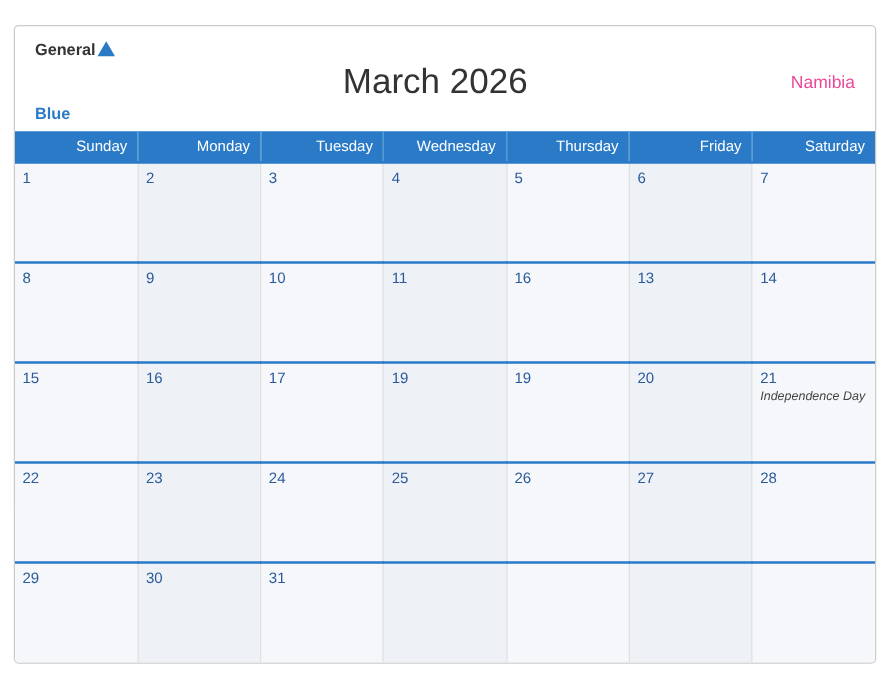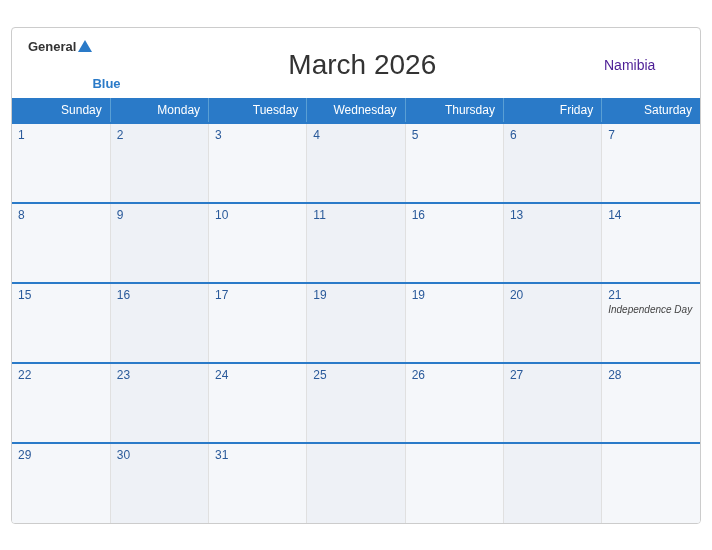--- a/index.html
+++ b/index.html
@@ -43,38 +43,38 @@
       width: 0;
       height: 0;
       border-left: 7px solid transparent;
       border-right: 7px solid transparent;
       border-bottom: 12px solid #2a7ac8;
       margin-left: 2px;
       margin-bottom: 2px;
     }
     .logo-wrapper {
       display: flex;
-      flex-direction: row;
+      flex-direction: column;
       align-items: flex-start;
     }
     .logo-top-row {
       display: flex;
       align-items: center;
     }
     .calendar-title {
       font-size: 28px;
       font-weight: normal;
       color: #333;
       text-align: center;
       flex: 1;
     }
     .country-label {
       font-size: 14px;
-      color: #4c1d95;
-      text-align: left;
+      color: #ec4899;
+      text-align: right;
       min-width: 80px;
     }
     .calendar-grid {
       width: 100%;
       border-collapse: collapse;
     }
     .calendar-grid thead tr th {
       background: #2a7ac8;
       color: #ffffff;
       font-size: 12px;

